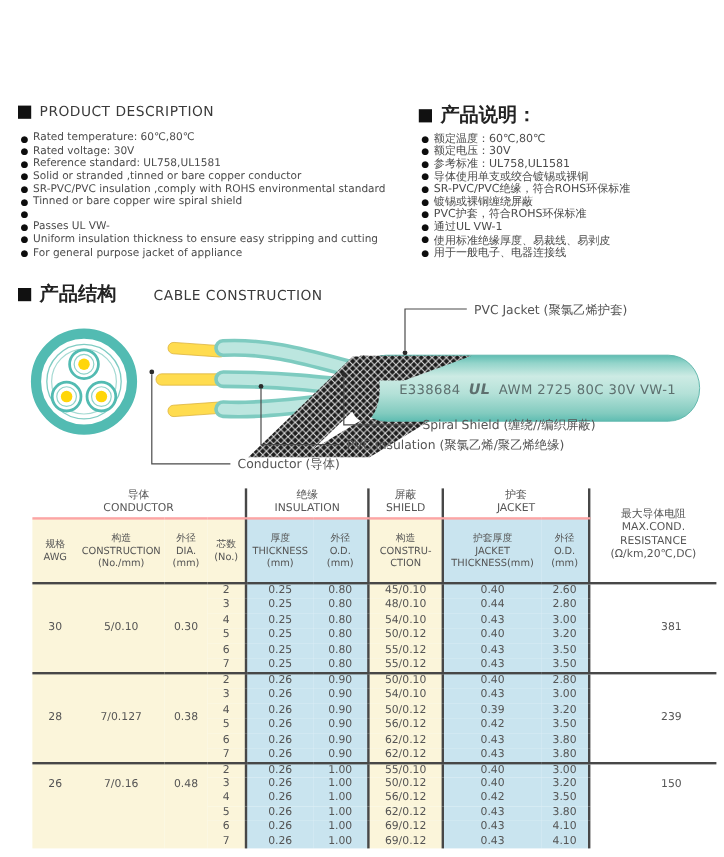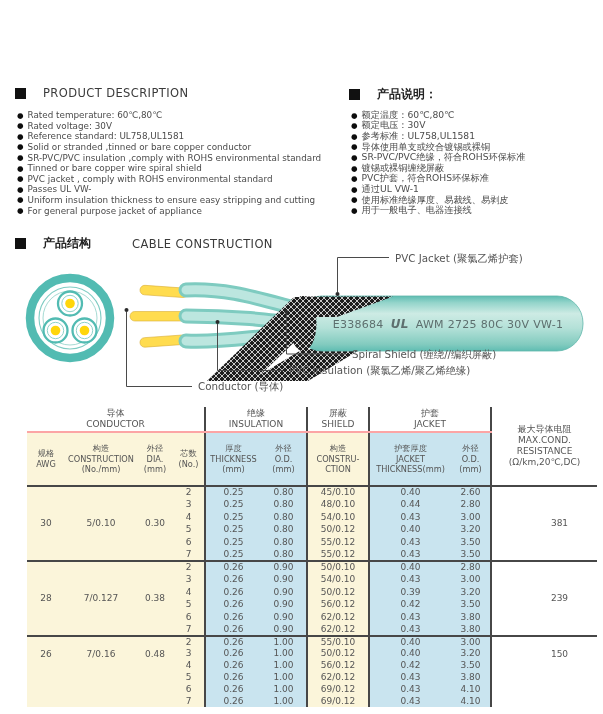--- a/index.html
+++ b/index.html
@@ -2,24 +2,24 @@
 <html><head>
 <meta charset="utf-8">
 <style>
   html,body{margin:0;padding:0;}
   body{
     width:603px;height:714px;position:relative;background:#fff;overflow:hidden;
     font-family:"DejaVu Sans","Liberation Sans",sans-serif;
     -webkit-font-smoothing:antialiased;
   }
   
-  .sec-header{position:absolute;display:flex;align-items:center;gap:17px;color:#333;}
+  .sec-header{position:absolute;display:flex;align-items:center;gap:7px;color:#333;}
   .sq{width:11px;height:11px;background:#111;flex:0 0 auto;}
   .sec-title-en{font-size:11.5px;letter-spacing:.4px;color:#3a3a3a;}
-  .sec-title-zh{font-size:12px;font-weight:600;color:#222;}
+  .sec-title-zh{font-size:16px;font-weight:600;color:#222;}
   #hdr-desc-en{left:15px;top:86px;}
   #hdr-desc-zh{left:349px;top:86px;}
   #hdr-construction{left:15px;top:235px;}
   #hdr-construction .sec-title-en{margin-left:24px;}
   
   .bullets{position:absolute;list-style:none;margin:0;padding:0;}
   .bullets li{height:10.6px;display:flex;align-items:center;gap:4px;white-space:nowrap;
     font-size:8.8px;color:#4b4b4b;}
   .bullets .bul{font-size:7.5px;color:#0d0d0d;line-height:1;}
   #list-en{left:17px;top:110px;}
@@ -78,21 +78,20 @@
     <li>
       <span class="bul">●</span>
       <span>SR-PVC/PVC insulation ,comply with ROHS environmental standard</span>
     </li>
     <li>
       <span class="bul">●</span>
       <span>Tinned or bare copper wire spiral shield</span>
     </li>
     <li>
       <span class="bul">●</span>
-      <span>PVC jacket , comply with ROHS environmental standard</span>
     </li>
     <li>
       <span class="bul">●</span>
       <span>Passes UL VW-</span>
     </li>
     <li>
       <span class="bul">●</span>
       <span>Uniform insulation thickness to ensure easy stripping and cutting</span>
     </li>
     <li>

